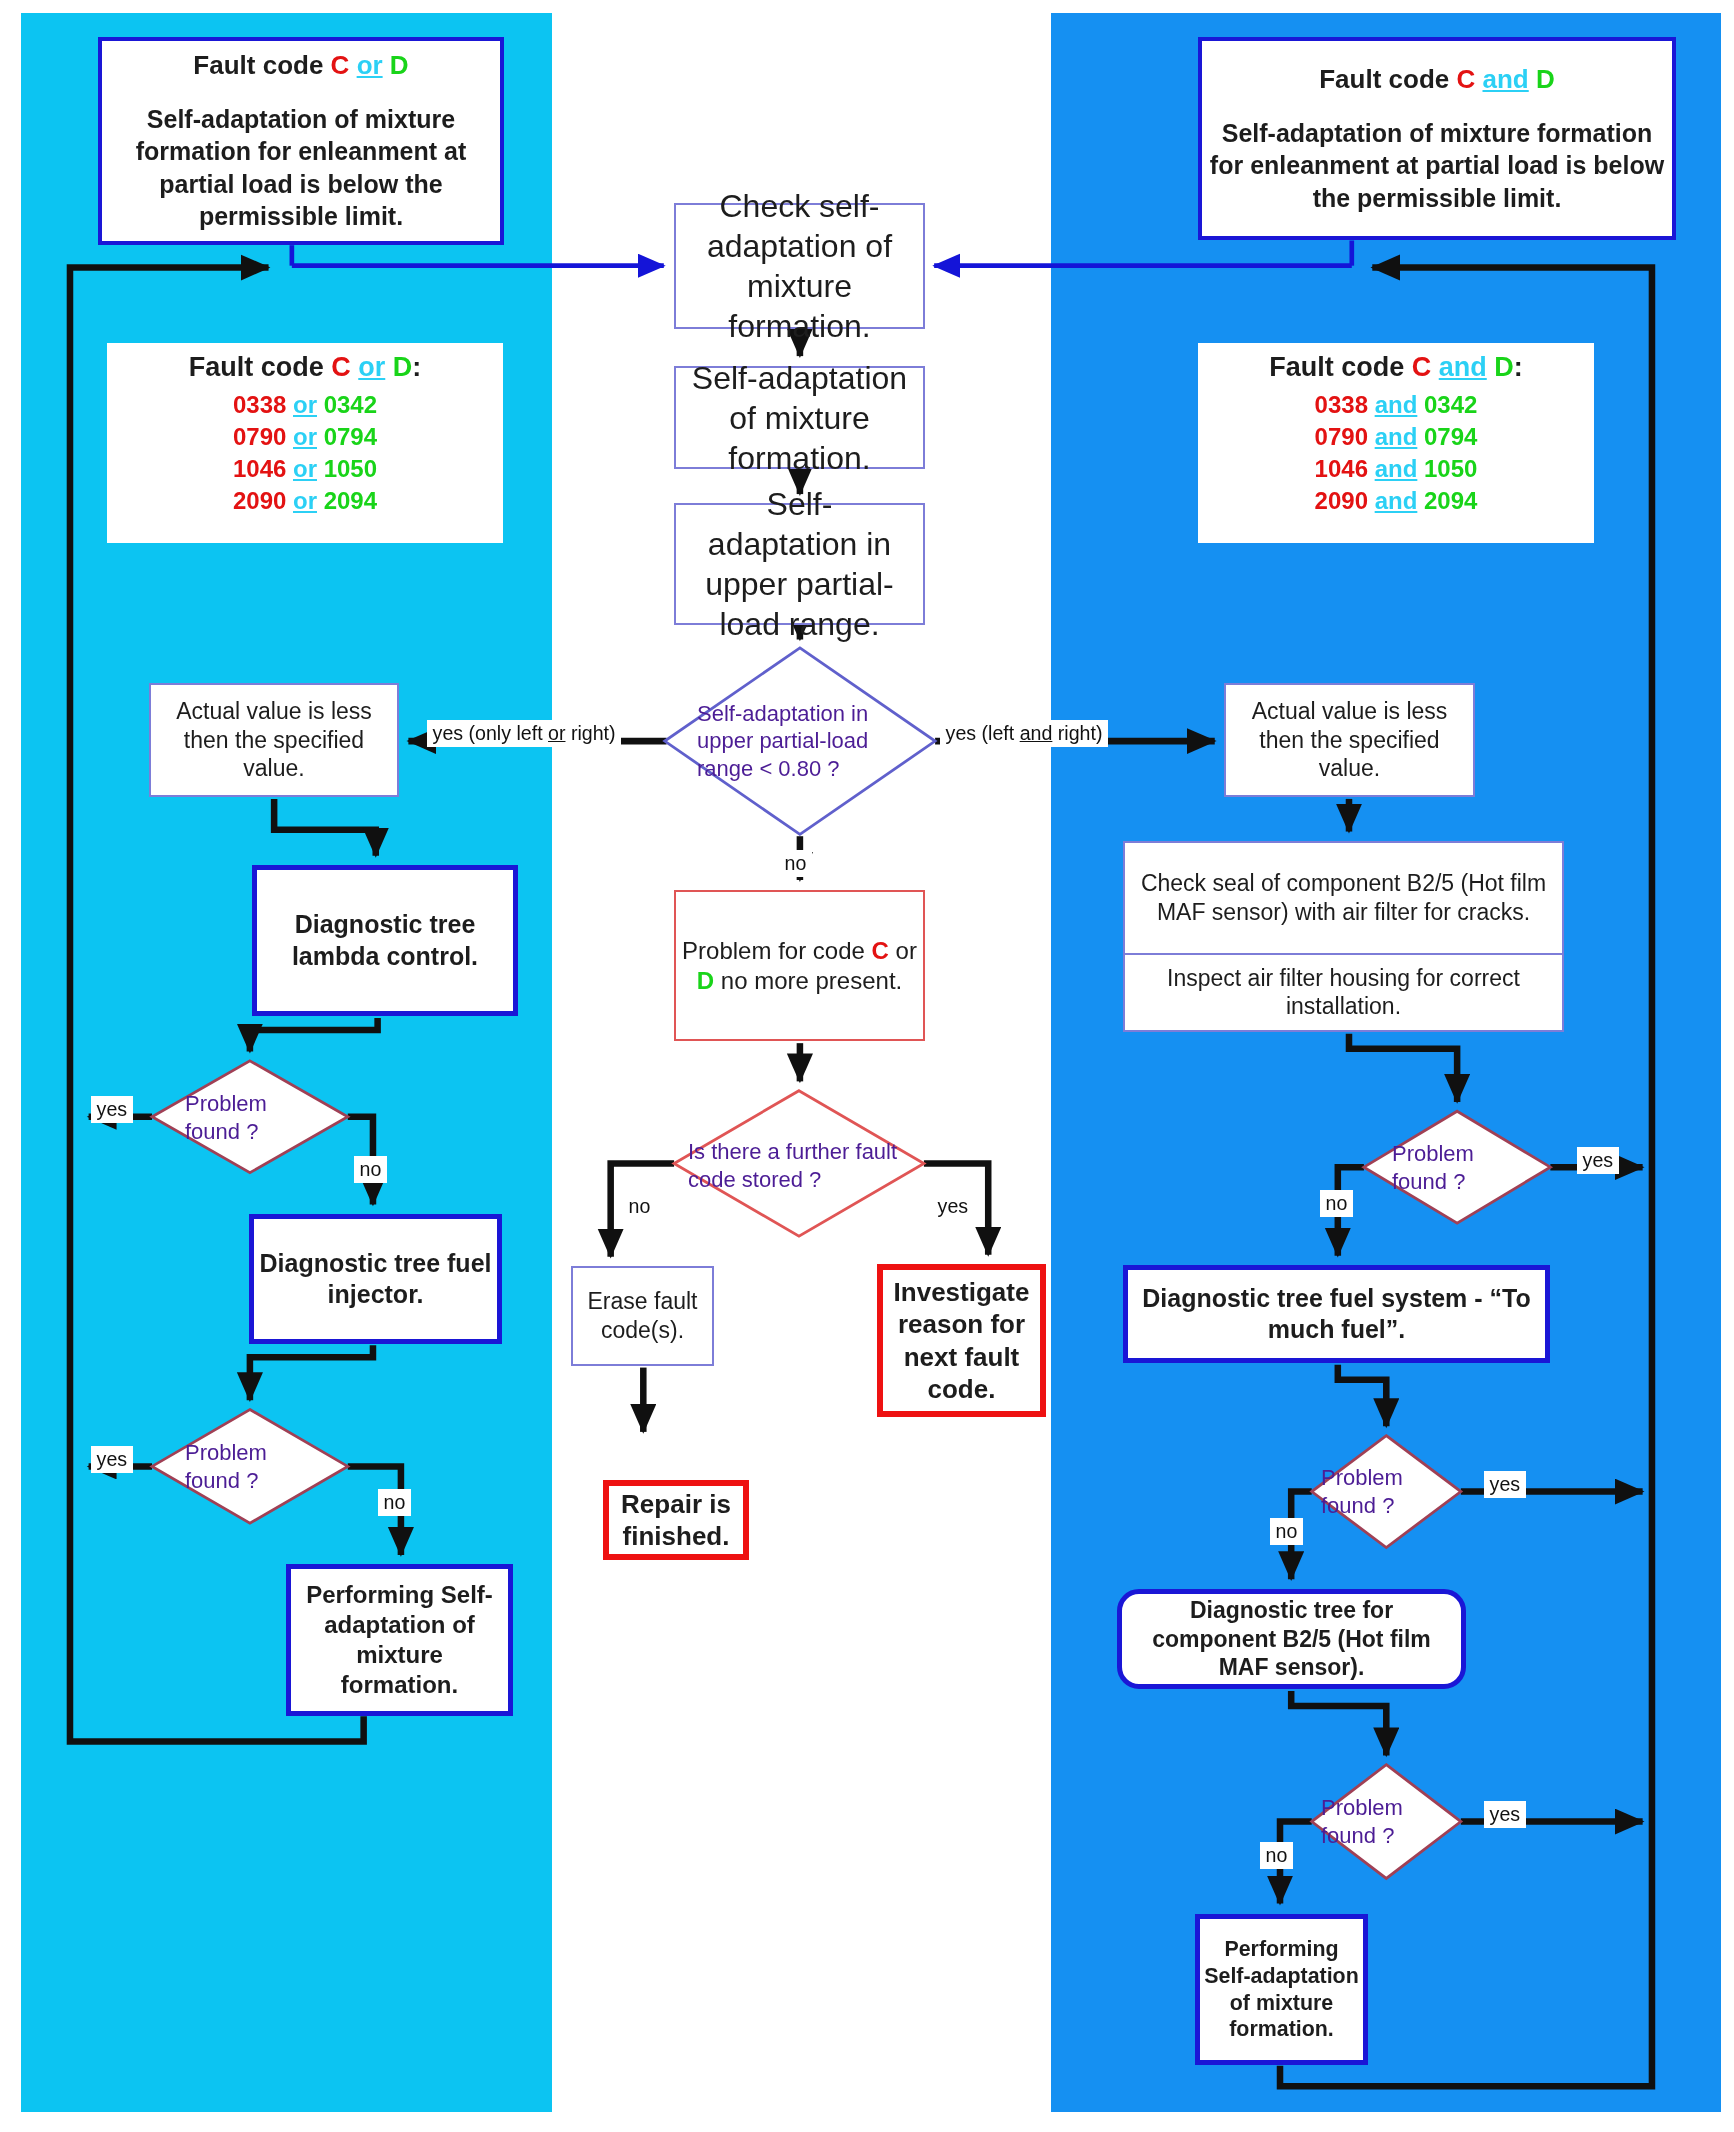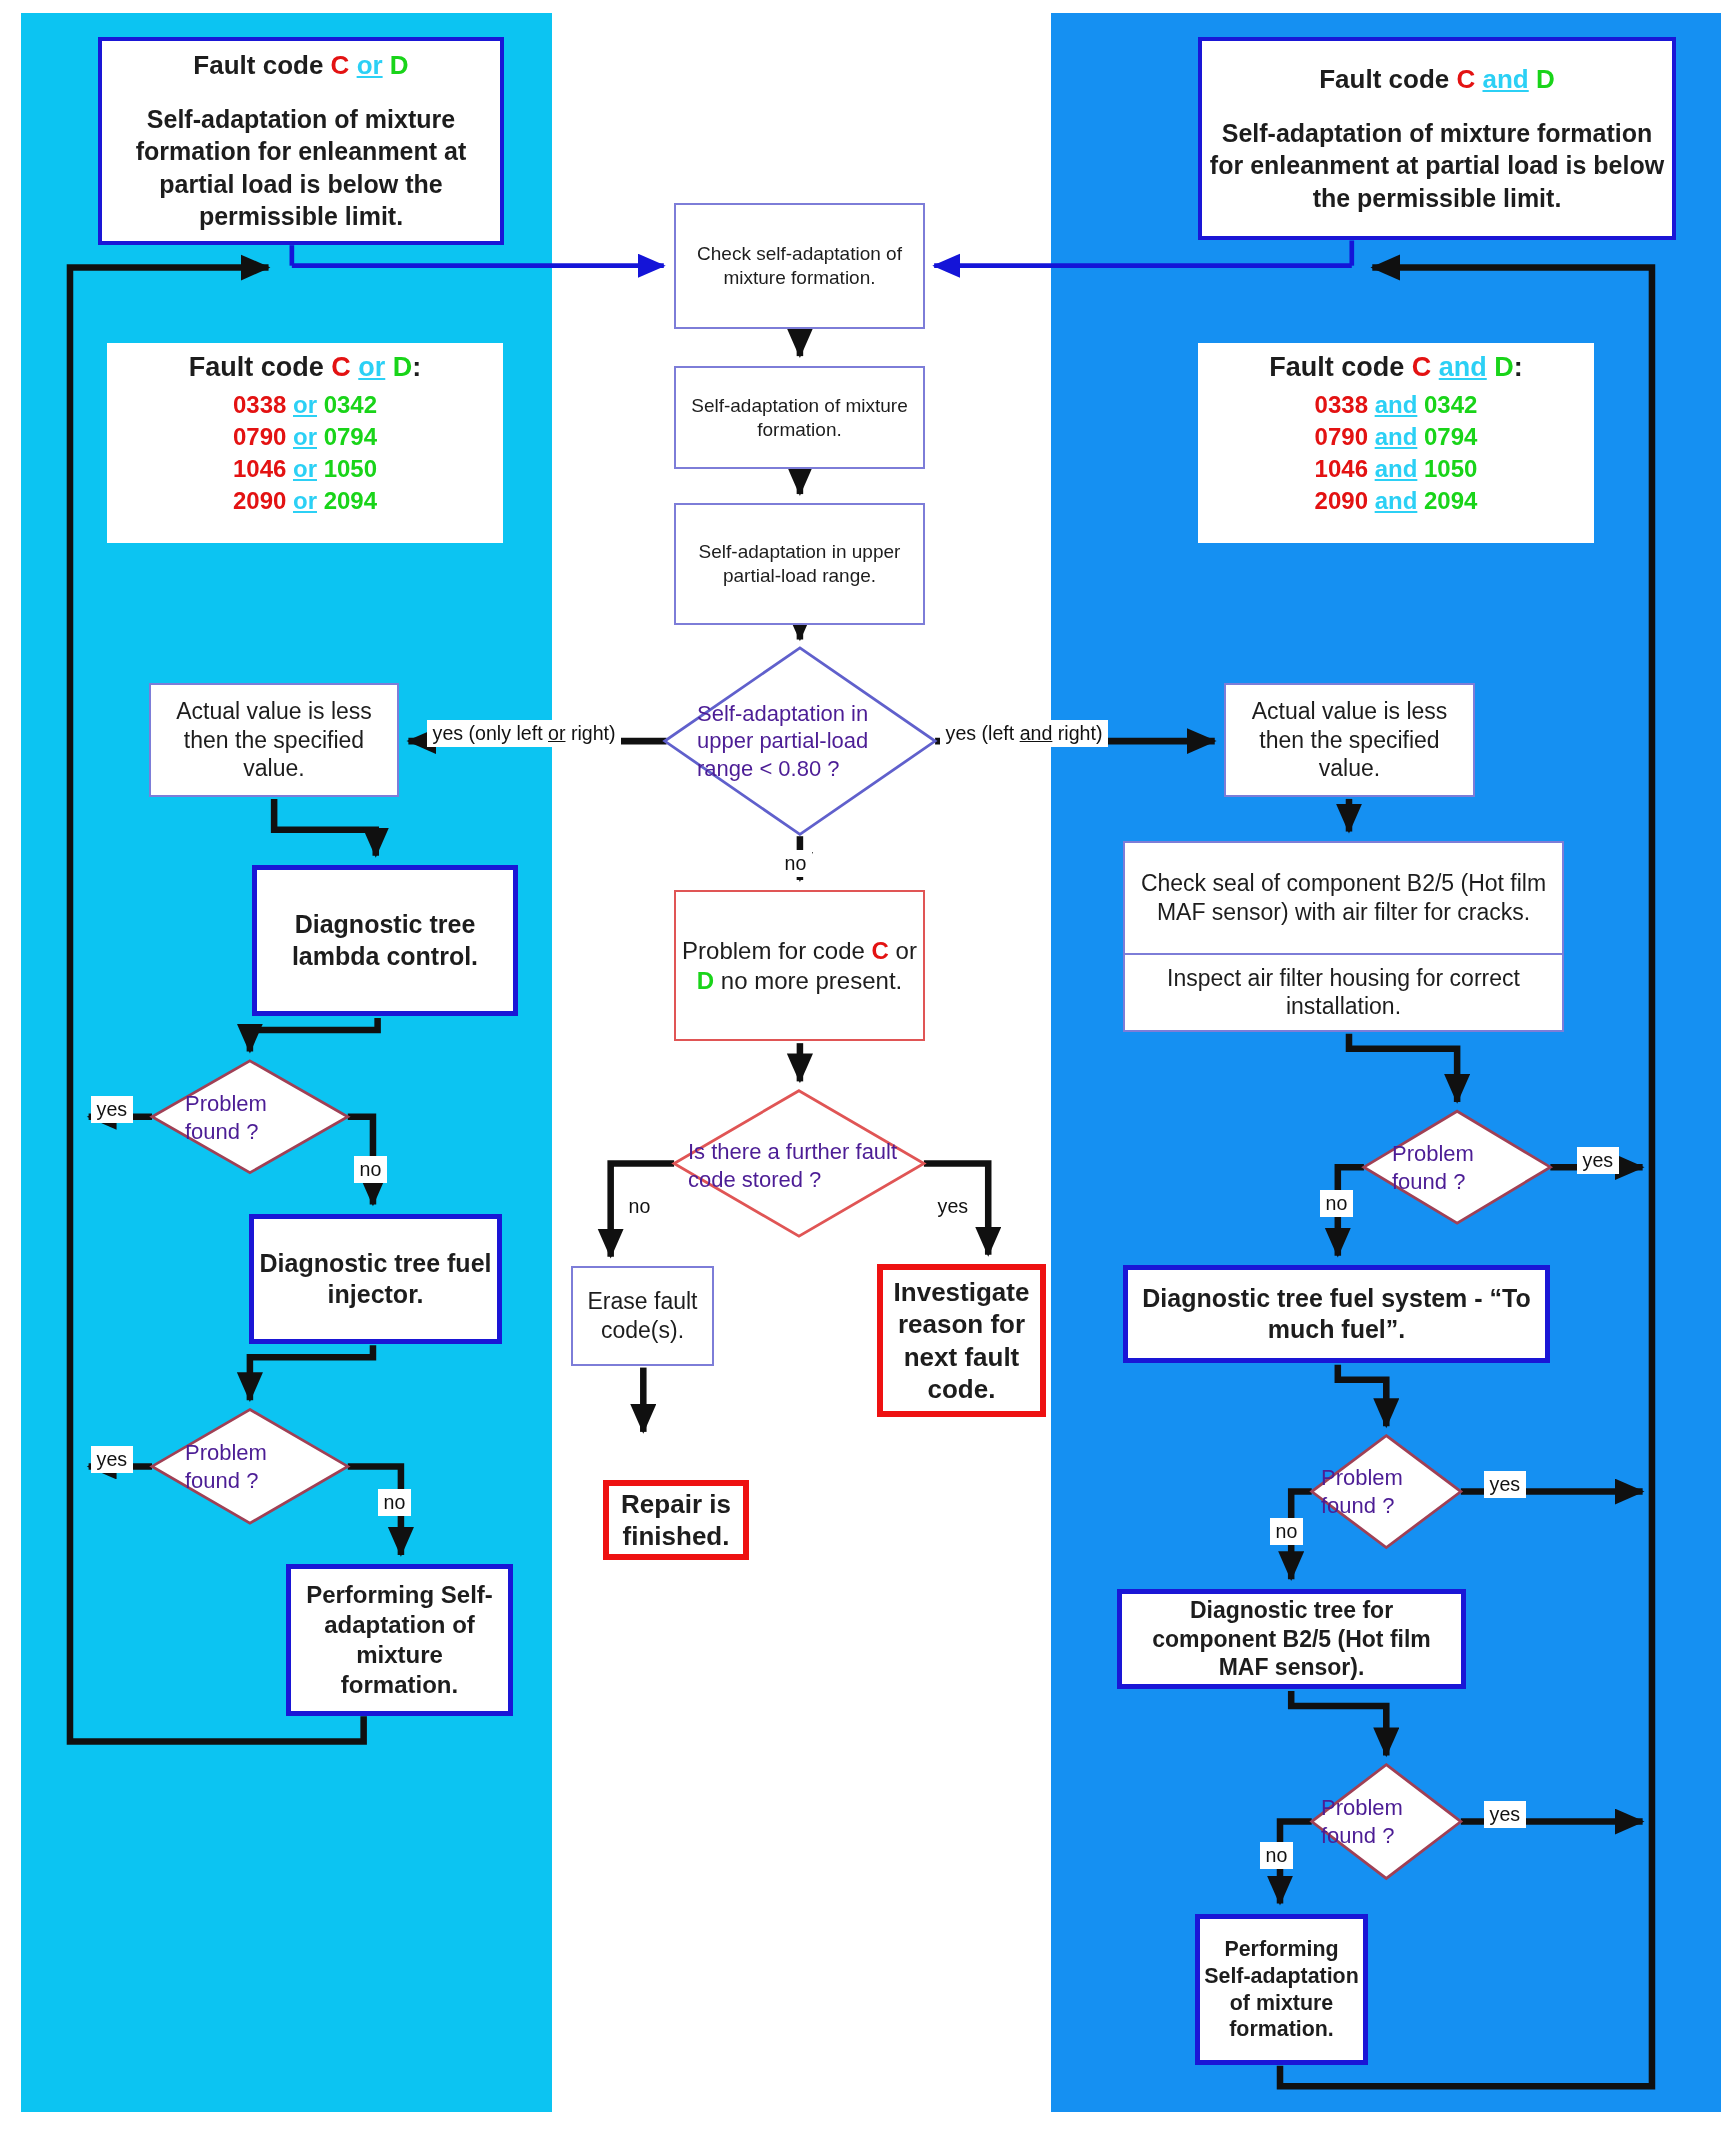--- a/index.html
+++ b/index.html
@@ -6,21 +6,21 @@
   #stage{position:relative;width:1735px;height:2132px;background:#ffffff;overflow:hidden;
          font-family:"Liberation Sans","DejaVu Sans",sans-serif;}
   .panel{position:absolute;top:13px;height:2099px;}
   #panel-left{left:20.5px;width:531px;background:#0cc4f2;}
   #panel-right{left:1051px;width:670px;background:#1590f2;}
   svg#wires{position:absolute;left:0;top:0;z-index:2;}
   .box{position:absolute;z-index:3;background:#ffffff;box-sizing:border-box;
        display:flex;align-items:center;justify-content:center;flex-direction:column;
        text-align:center;color:#1d1d1d;line-height:1.25;}
   .b-big{border:4.7px solid #1a16d6;font-weight:bold;font-size:26px;line-height:1.3;gap:20px;}
-  .b-thin{border:2.8px solid #7d7dd8;font-size:19px;}
+  .b-thin{border:2.8px solid #7d7dd8;font-size:32px;}
   .b-navy{border:5.6px solid #1a16d6;font-weight:bold;font-size:25px;}
   .b-redthin{border:2.8px solid #e05555;font-size:24px;}
   .b-redthick{border:6.5px solid #ee1111;font-weight:bold;font-size:26px;margin-left:33px;}
   .listbox{position:absolute;z-index:3;background:#ffffff;text-align:center;
            font-weight:bold;color:#1d1d1d;padding-top:9.3px;box-sizing:border-box;}
   .listbox .title{font-size:27px;margin-bottom:5.6px;}
   .listbox .row{font-size:24px;line-height:1.33;}
   .dtext{position:absolute;z-index:3;display:flex;align-items:center;justify-content:center;
          text-align:left;font-size:22px;color:#4c1d95;line-height:1.25;}
   .lbl{position:absolute;z-index:4;background:#ffffff;font-size:19.6px;color:#111;
@@ -234,21 +234,21 @@
   <div class="dtext" style="left:1392px;top:1130px;width:131px;height:75px;">Problem found ?</div>
   <div class="lbl" style="left:1577px;top:1147px;">yes</div>
   <div class="lbl" style="left:1320px;top:1190px;">no</div>
 
   <div class="box b-navy" style="left:1123px;top:1265px;width:427px;height:98px;padding:11px;">Diagnostic tree fuel system - “To much fuel”.</div>
 
   <div class="dtext" style="left:1321px;top:1454px;width:131px;height:75px;">Problem found ?</div>
   <div class="lbl" style="left:1484px;top:1471px;">yes</div>
   <div class="lbl" style="left:1270px;top:1518px;">no</div>
 
-  <div class="box b-navy" style="left:1117px;top:1589px;width:349px;height:100px;padding:3.7px;font-size:23px;">Diagnostic tree for component B2/5 (Hot film MAF sensor).</div>
+  <div class="box b-navy" style="left:1117px;top:1589px;width:349px;height:100px;padding:3.7px;font-size:23px;border-radius:22px;">Diagnostic tree for component B2/5 (Hot film MAF sensor).</div>
 
   <div class="dtext" style="left:1321px;top:1784px;width:131px;height:75px;">Problem found ?</div>
   <div class="lbl" style="left:1484px;top:1801px;">yes</div>
   <div class="lbl" style="left:1260px;top:1842px;">no</div>
 
   <div class="box b-navy" style="left:1195px;top:1914px;width:173px;height:151px;padding:3.7px;font-size:21.4px;">Performing Self-adaptation of mixture formation.</div>
 
 </div>
 
 

